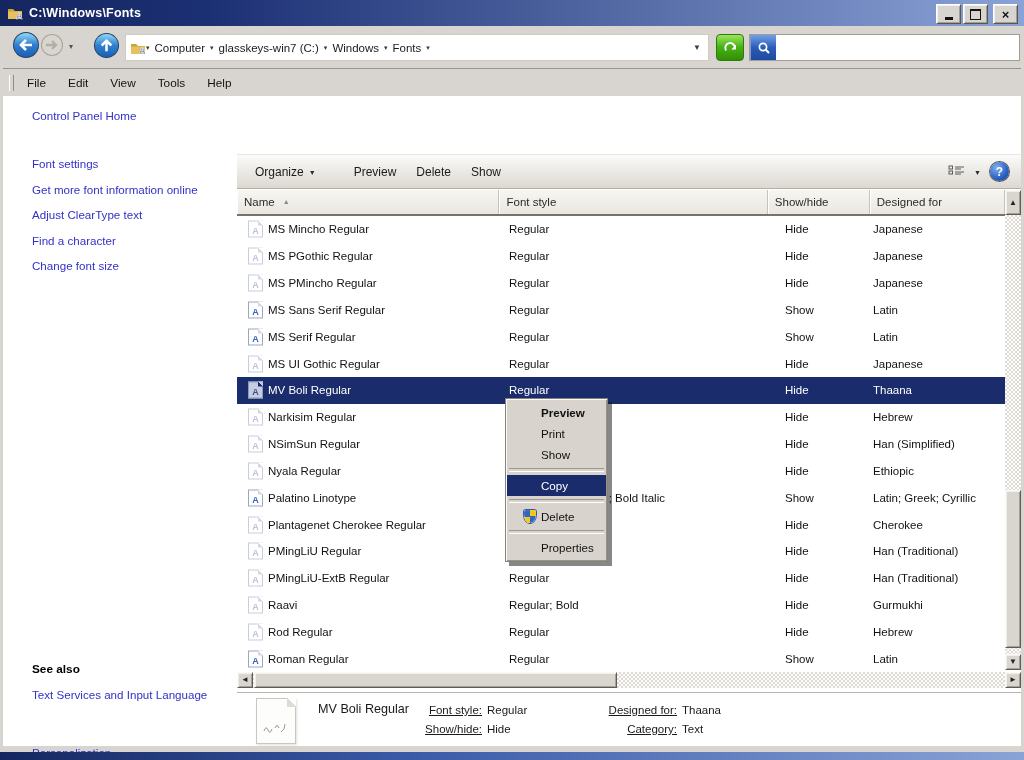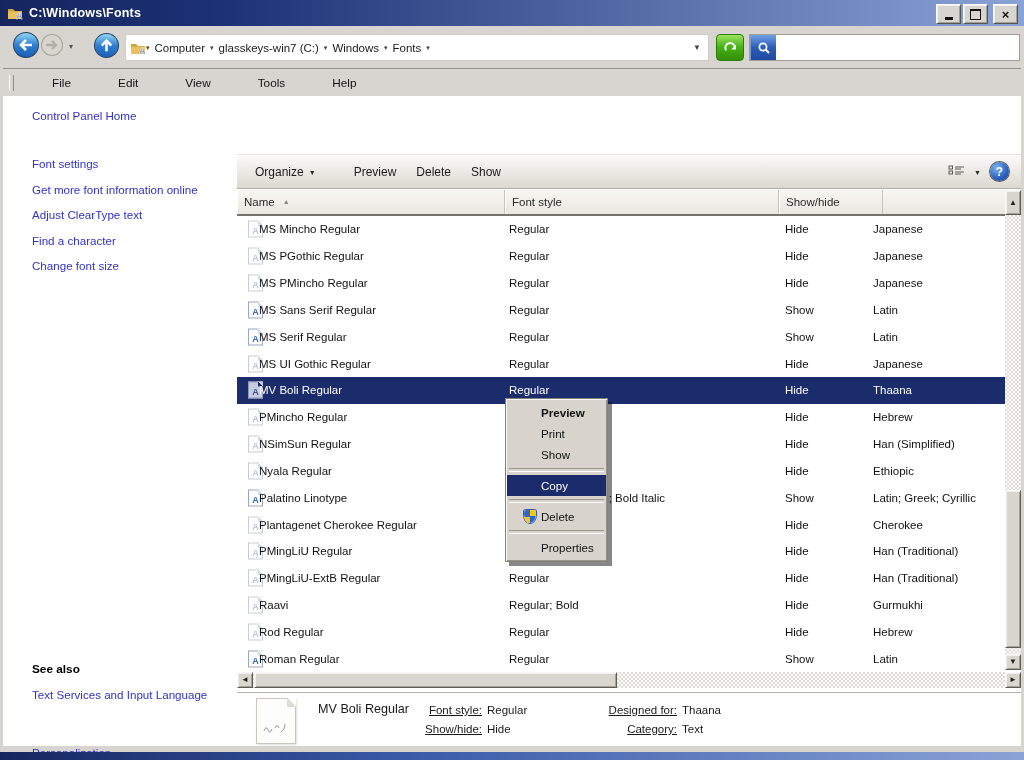--- a/index.html
+++ b/index.html
@@ -33,21 +33,21 @@
     display:flex;align-items:center;justify-content:center;}
   .searchbox{position:absolute;left:746px;top:8px;width:269px;height:25px;background:#fff;
     border:1px solid #a09d96;display:flex;align-items:stretch;}
   .searchbox input{flex:1;border:none;outline:none;font:11.5px "Liberation Sans","DejaVu Sans",sans-serif;
     padding-left:8px;color:#333;background:transparent;}
   .searchbox input::placeholder{color:#3a3a3a;opacity:1;}
   .searchbtn{width:25px;background:linear-gradient(#6fa0e8,#2c5cb8 50%,#1d4aa0);
     display:flex;align-items:center;justify-content:center;border-left:1px solid #7d9ac9;}
   
   .menubar{position:absolute;left:3px;top:69px;width:1018px;height:27px;background:#d8d5d0;
-    border-bottom:1px solid #701a75;display:flex;align-items:center;font-size:11.8px;color:#111;gap:25px;}
+    border-bottom:1px solid #701a75;display:flex;align-items:center;font-size:11.8px;color:#111;}
   .grip{width:3px;height:16px;margin-left:6px;border-left:1px solid #fff;border-right:1px solid #8f8c85;}
   .mb-item{padding:3px 9px;margin-left:4px;}
   
   .whitebody{position:absolute;left:3px;top:96px;width:1018px;height:650px;background:#fff;}
   .side-link{position:absolute;left:29px;font-size:11.6px;color:#3231c8;white-space:nowrap;}
   .side-head{position:absolute;left:29px;font-size:11.8px;color:#000;font-weight:bold;}
   .instruction{position:absolute;left:264px;top:25px;font-size:12.4px;font-weight:bold;color:#000;}
   
   .commandbar{position:absolute;left:234px;top:58px;width:784px;height:33px;
     background:linear-gradient(#fcfbfa,#eceae5 48%,#dcd8d1);border-top:1px solid #e9e7e2;
@@ -63,21 +63,21 @@
   
   .headers{position:absolute;left:234px;top:94px;width:768px;height:24px;display:flex;
     border-bottom:2px solid #75736d;background:linear-gradient(#f8f6f2,#eae7e1);}
   .hc{border-right:1px solid #c6c3bc;box-shadow:inset 1px 0 0 #fff;font-size:11.5px;color:#2c2b29;
     line-height:24px;padding-left:7px;box-sizing:border-box;display:flex;align-items:center;gap:8px;}
   .hc .sort{font-size:7px;color:#8d897f;}
   
   .listbox{position:absolute;left:234px;top:120px;width:768px;height:456px;display:flex;flex-direction:column;}
   .lrow{position:relative;flex:1;}
   .lrow .cell{position:absolute;top:50%;transform:translateY(-50%);font-size:11.5px;color:#121212;white-space:nowrap;}
-  .c-name{left:22px;text-align:center;} .c-style{left:272px;} .c-show{left:548px;} .c-des{left:636px;}
+  .c-name{left:31px;text-align:center;} .c-style{left:272px;} .c-show{left:548px;} .c-des{left:636px;}
   .lrow.sel{background:#1a2c6b;}
   .lrow.sel .cell{color:#fff;}
   .ficon{position:absolute;left:11px;top:50%;transform:translateY(-50%);width:13px;height:15px;
     background:#fff;border:1px solid #9aa7c0;}
   .ficon::after{content:'';position:absolute;top:-1px;right:-1px;width:5px;height:5px;
     background:linear-gradient(225deg,#fff 50%,#d4d9e4 50%);}
   .fa{position:absolute;left:0;right:0;bottom:1px;text-align:center;font-size:9px;font-weight:bold;
     color:#3565c0;font-style:normal;line-height:10px;}
   .ficon.fade{border-color:#c9cdd8;}
   .ficon.fade .fa{color:#b9c4dd;}
@@ -281,20 +281,23 @@
       <span class="hc" style="width:268px;text-align:right;">
         <span>Name</span>
         <span class="sort">▲</span>
       </span>
       <span class="hc" style="width:274px;">
         <span>Font style</span>
       </span>
       <span class="hc" style="width:104px;">
         <span>Show/hide</span>
       </span>
+      <span class="hc" style="width:138px;">
+        <span>Designed for</span>
+      </span>
     </div>
 
     <div class="listbox">
         <div class="lrow">
           <span class="ficon fade">
             <i class="fa">A</i>
           </span>
           <span class="cell c-name">MS Mincho Regular</span>
           <span class="cell c-style">Regular</span>
           <span class="cell c-show">Hide</span>
@@ -351,21 +354,21 @@
           </span>
           <span class="cell c-name">MV Boli Regular</span>
           <span class="cell c-style">Regular</span>
           <span class="cell c-show">Hide</span>
           <span class="cell c-des">Thaana</span>
         </div>
         <div class="lrow">
           <span class="ficon fade">
             <i class="fa">A</i>
           </span>
-          <span class="cell c-name">PMincho Regular</span>
+          <span class="cell c-name">Narkisim Regular</span>
           <span class="cell c-style">Regular</span>
           <span class="cell c-show">Hide</span>
           <span class="cell c-des">Hebrew</span>
         </div>
         <div class="lrow">
           <span class="ficon fade">
             <i class="fa">A</i>
           </span>
           <span class="cell c-name">NSimSun Regular</span>
           <span class="cell c-style">Regular</span>

